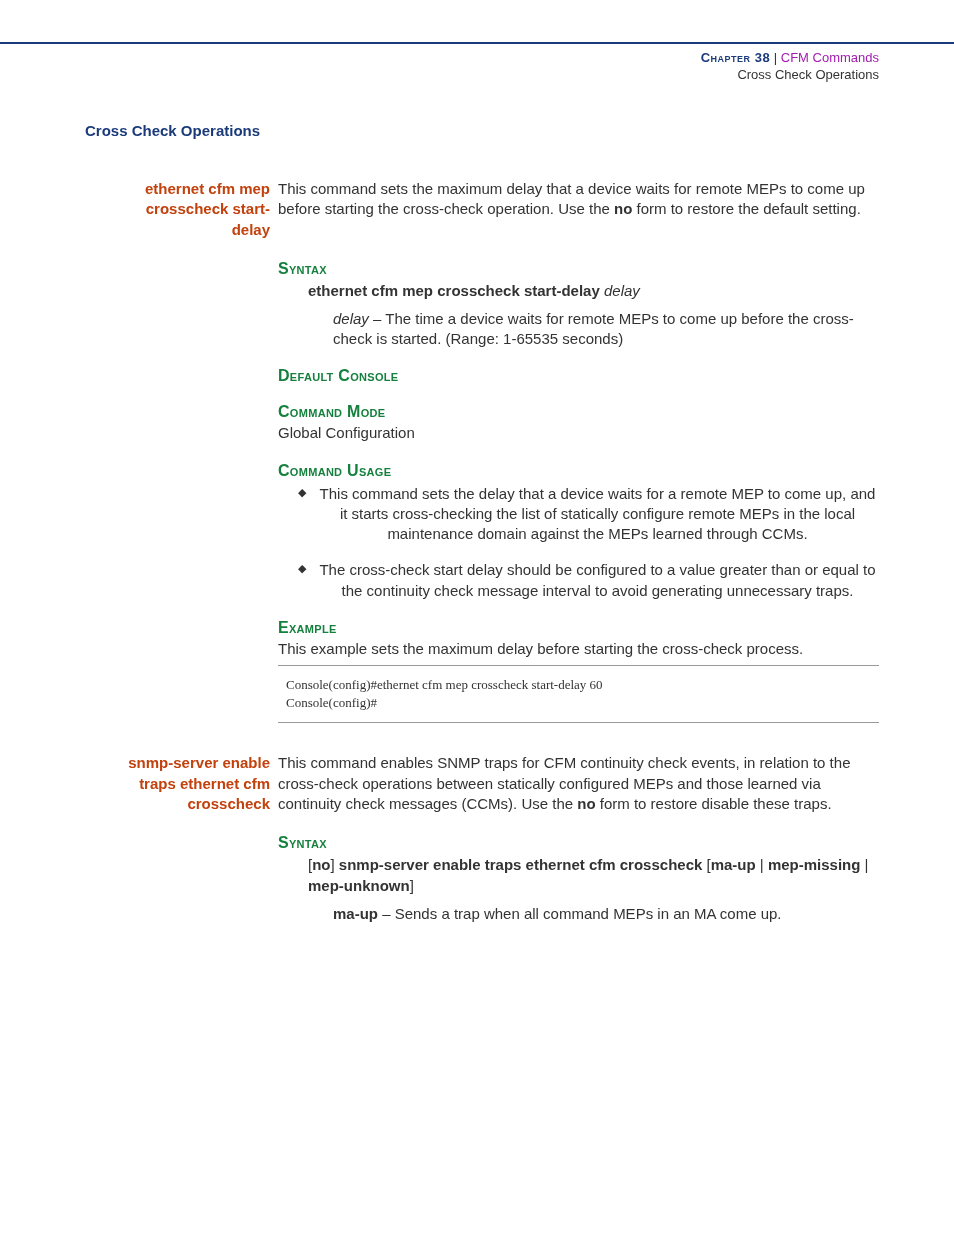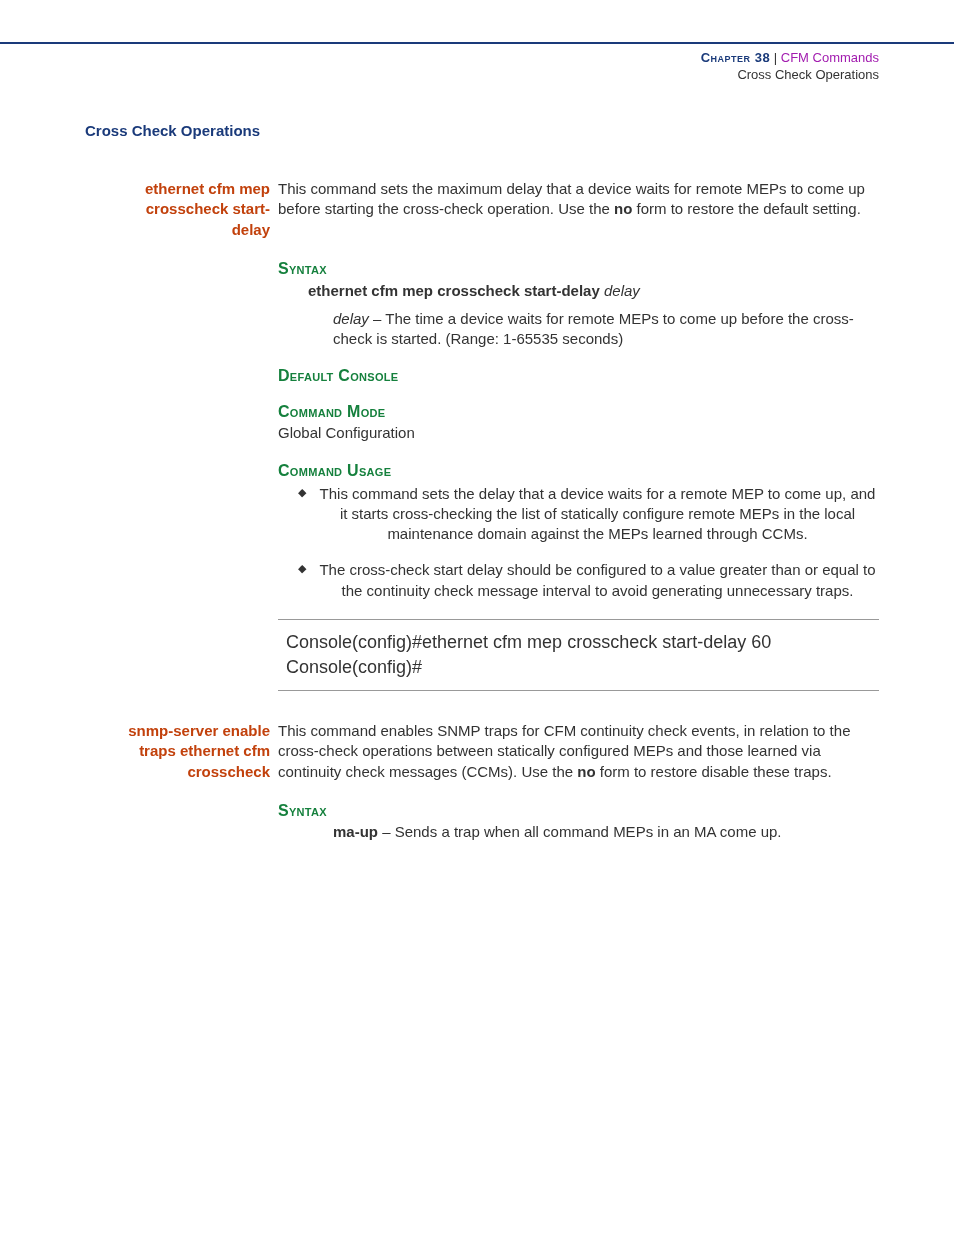--- a/index.html
+++ b/index.html
@@ -100,22 +100,22 @@
     font-size: 11px;
     color: #333;
   }
   .code-block {
     margin-left: 193px;
     margin-top: 0;
     margin-bottom: 30px;
     border-top: 1px solid #999;
     border-bottom: 1px solid #999;
     padding: 10px 8px;
-    font-family: Liberation Sans, sans-serif;
-    font-size: 18px;
+    font-family: Liberation Serif, serif;
+    font-size: 13px;
     white-space: pre;
     line-height: 1.4;
     position: relative;
   }
   .code-block::before, .code-block::after {
     content: "";
     position: absolute;
     width: 5px;
     height: 5px;
     background: #fff;
@@ -177,37 +177,44 @@
     </div>
 
     <div class="sub-section">
       <div class="sub-heading">Command Usage</div>
       <ul class="diamond">
         <li>This command sets the delay that a device waits for a remote MEP to come up, and it starts cross-checking the list of statically configure remote MEPs in the local maintenance domain against the MEPs learned through CCMs.</li>
         <li>The cross-check start delay should be configured to a value greater than or equal to the continuity check message interval to avoid generating unnecessary traps.</li>
       </ul>
     </div>
 
+    <div class="sub-section" style="margin-bottom:6px">
+      <div class="sub-heading">Example</div>
+      <div class="plain-line">This example sets the maximum delay before starting the cross-check process.</div>
+    </div>
 
     <div class="code-block">Console(config)#ethernet cfm mep crosscheck start-delay 60
 Console(config)#</div>
 
     <div class="cmd-block" style="margin-top:30px">
       <div class="cmd-name">
         <span>snmp-server enable</span><br>
         <span>traps ethernet cfm</span><br>
         <span>crosscheck</span>
       </div>
       <div class="cmd-body">
         <span>This command enables SNMP traps for CFM continuity check events, in relation to the cross-check operations between statically configured MEPs and those learned via continuity check messages (CCMs). Use the </span><b>no</b><span> form to restore disable these traps.</span>
       </div>
     </div>
 
     <div class="sub-section">
       <div class="sub-heading">Syntax</div>
+      <div class="syntax-line">
+        <span>[</span><b>no</b><span>] </span><b>snmp-server enable traps ethernet cfm crosscheck</b><span> [</span><b>ma-up</b><span> | </span><b>mep-missing</b><span> | </span><b>mep-unknown</b><span>]</span>
+      </div>
       <div class="param-line">
         <b>ma-up</b><span> – Sends a trap when all command MEPs in an MA come up.</span>
       </div>
     </div>
 
   </div>
 
   <div class="footer">
     <span>–  1335  –</span>
   </div>

